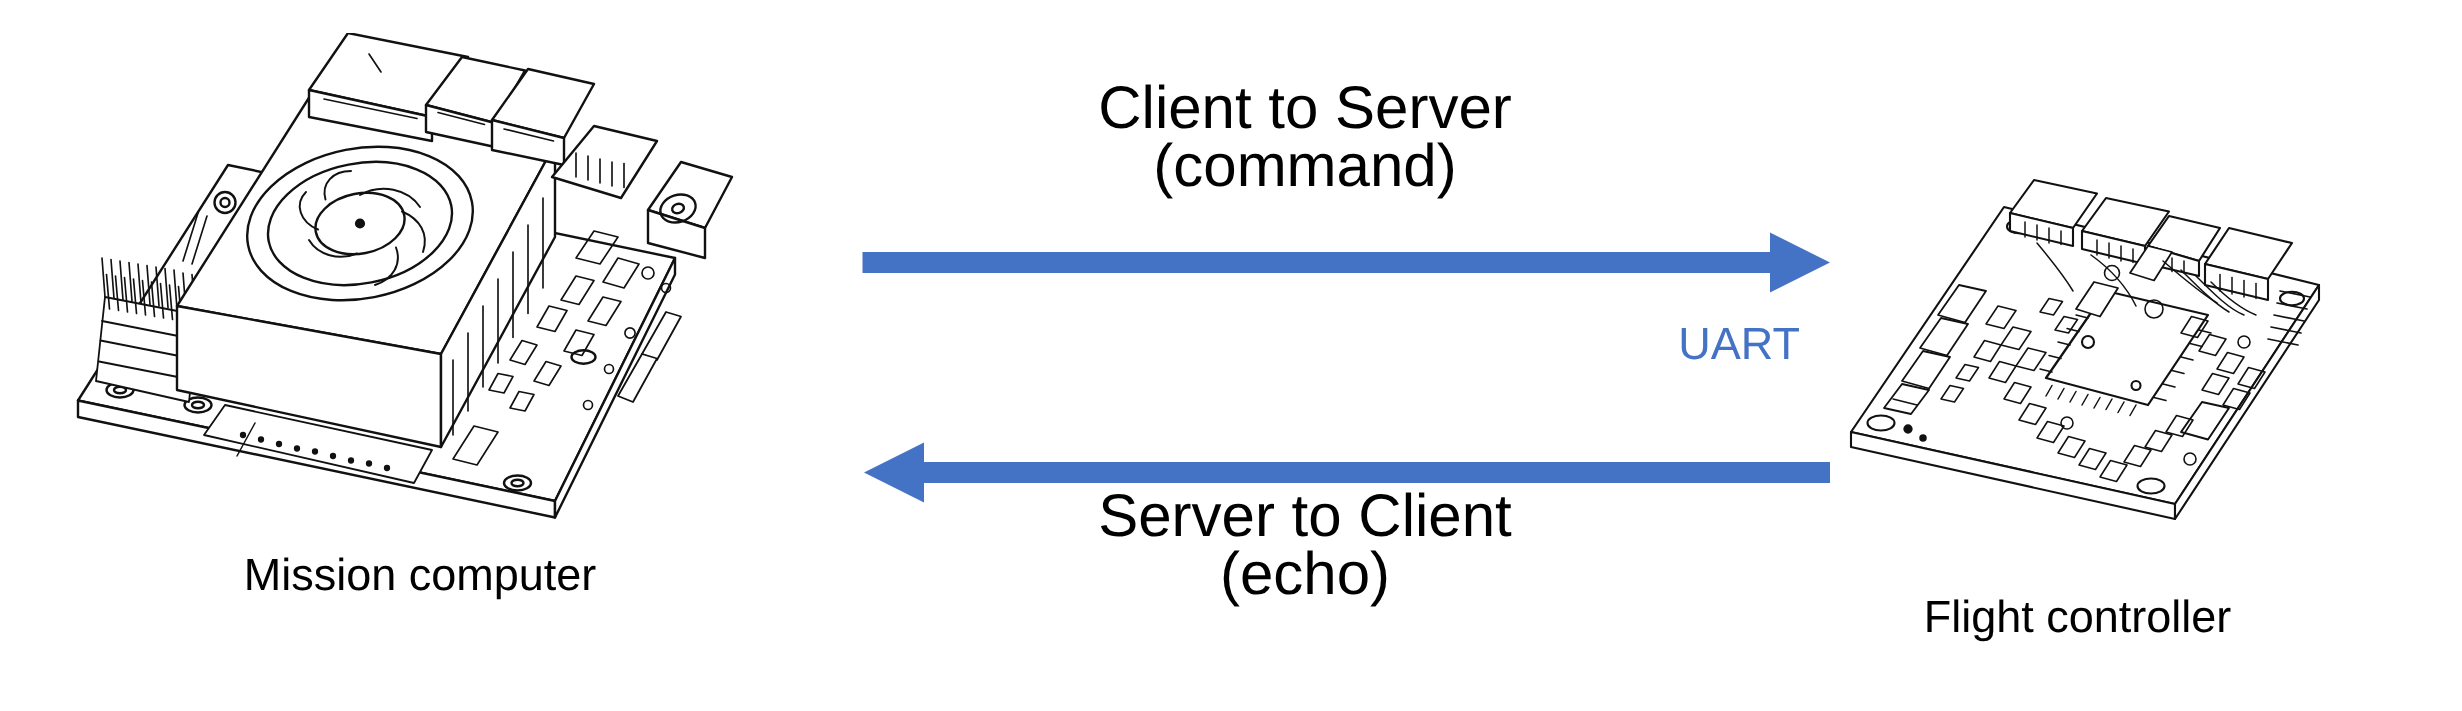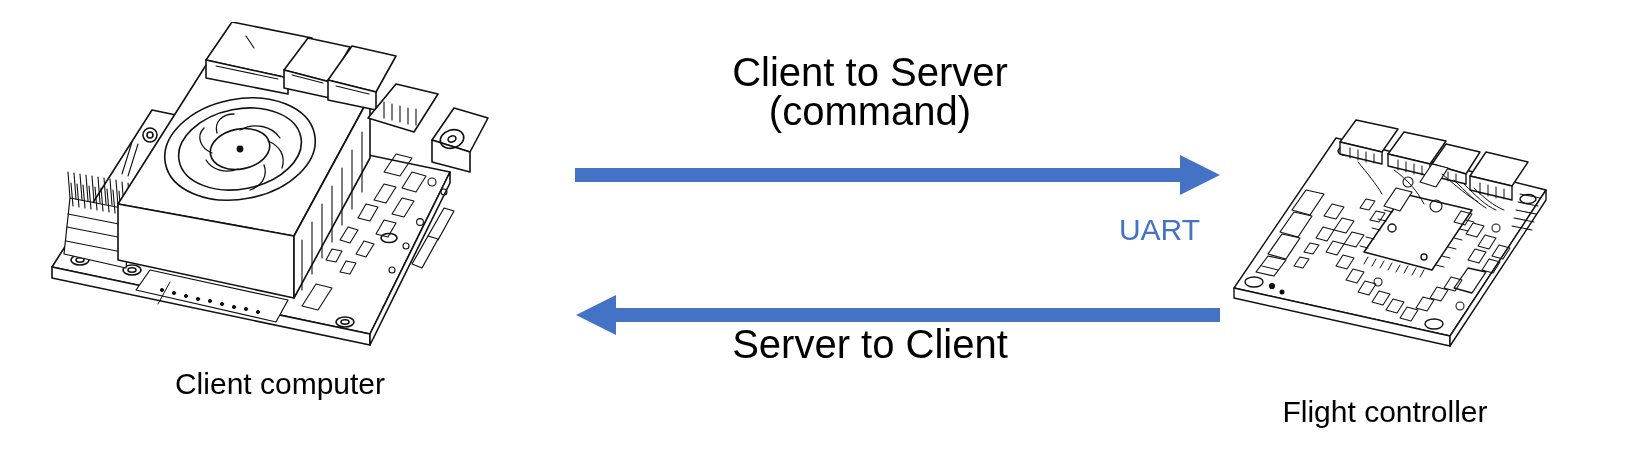--- a/index.html
+++ b/index.html
@@ -238,39 +238,40 @@
           <circle cx="194" cy="285" r="1.6"></circle>
             <circle cx="206" cy="287" r="1.6"></circle>
           <circle cx="218" cy="290" r="1.6"></circle>
         </g>
         <path d="M118 282 L130 260" stroke-width="1"></path>
         <path d="M262 284 L276 262 L292 266 L278 288 Z" stroke-width="1.1"></path>
       </g>
     </svg>
   </div>
 
-  <div class="device-caption" id="mission-computer-caption">Client computer</div>
+  <div class="device-caption" id="mission-computer-caption">Mission computer</div>
 
   <div class="flow-label" id="client-to-server-label">
     <span>Client to Server</span>
     <span class="line2">(command)</span>
   </div>
 
   <svg class="arrow-svg" id="arrow-client-to-server" width="680" height="56">
     <polygon points="15,20 620,20 620,7 660,27 620,47 620,34 15,34" fill="#4472C4"></polygon>
   </svg>
 
   <div id="uart-label" style="color: rgb(68, 114, 196);">UART</div>
 
   <svg class="arrow-svg" id="arrow-server-to-client" width="680" height="56">
     <polygon points="660,27 56,27 56,14 16,34 56,54 56,41 660,41" fill="#4472C4" transform="translate(0,-7)"></polygon>
   </svg>
 
   <div class="flow-label" id="server-to-client-label">
     <span>Server to Client</span>
+    <span class="line2">(echo)</span>
   </div>
 
   <div class="device-art" id="flight-controller-art">
     <svg viewBox="0 0 350 240" width="350" height="240" aria-hidden="true">
       <g fill="none" stroke="#111111" stroke-width="1.4" stroke-linejoin="round" stroke-linecap="round">
 
         <path d="M6 178 L108 28 L318 80 L222 226 Z" fill="#ffffff"></path>
         <path d="M6 178 L6 188 L222 236 L222 226 Z" fill="#ffffff"></path>
         <path d="M222 226 L222 236 L318 90 L318 80 Z" fill="#ffffff"></path>
 

